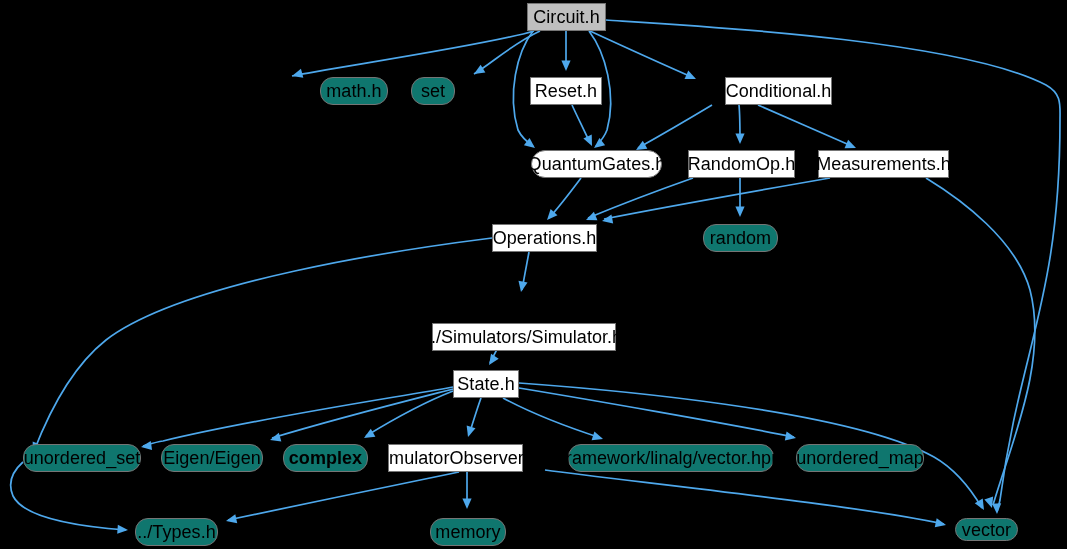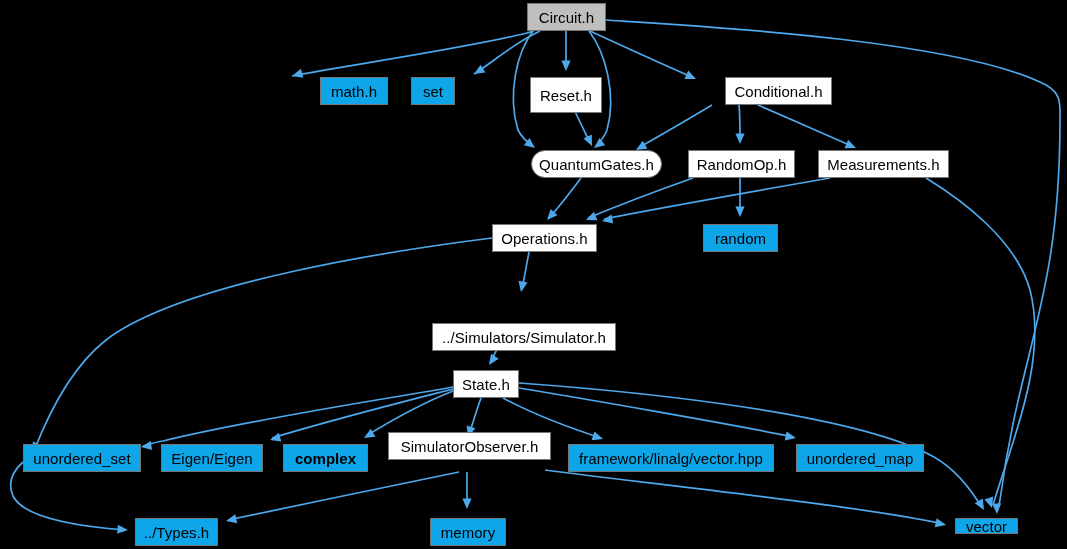--- a/index.html
+++ b/index.html
@@ -23,27 +23,27 @@
     height: 549px;
   }
   .node {
     position: absolute;
     box-sizing: border-box;
     display: flex;
     align-items: center;
     justify-content: center;
     border: 1px solid #757575;
     color: #000000;
-    font-size: 15px;
+    font-size: 18px;
     line-height: 1;
     white-space: nowrap;
     letter-spacing: 0.05px;
   }
   .node.fill-white { background: #ffffff; }
-  .node.fill-grey  { background: #0ea5e9; }
+  .node.fill-grey  { background: #0f766e; border-radius: 13px; }
   .node.fill-root  { background: #bfbfbf; }
   .edge-path {
     fill: none;
     stroke: #4ea8ec;
     stroke-width: 1.7px;
   }
   .edge-head {
     fill: #4ea8ec;
     stroke: none;
   }
@@ -117,21 +117,21 @@
   <div id="node-layer">
       <div class="node fill-root" style="left: 527px; top: 3px; width: 79px; height: 28px;">
         <span>Circuit.h</span>
       </div>
       <div class="node fill-grey" style="left: 320px; top: 77px; width: 68px; height: 28px;">
         <span>math.h</span>
       </div>
       <div class="node fill-grey" style="left: 411px; top: 77px; width: 44px; height: 28px;">
         <span>set</span>
       </div>
-      <div class="node fill-white" style="left: 530px; top: 77px; width: 72px; height: 36px;">
+      <div class="node fill-white" style="left: 530px; top: 77px; width: 72px; height: 28px;">
         <span>Reset.h</span>
       </div>
       <div class="node fill-white" style="left: 725px; top: 77px; width: 107px; height: 28px;">
         <span>Conditional.h</span>
       </div>
       <div class="node fill-white" style="left: 531px; top: 150px; width: 131px; height: 28px; border-radius: 14px;">
         <span>QuantumGates.h</span>
       </div>
       <div class="node fill-white" style="left: 688px; top: 150px; width: 107px; height: 28px;">
         <span>RandomOp.h</span>
@@ -153,32 +153,32 @@
       </div>
       <div class="node fill-grey" style="left: 23px; top: 444px; width: 118px; height: 28px;">
         <span>unordered_set</span>
       </div>
       <div class="node fill-grey" style="left: 161px; top: 444px; width: 102px; height: 28px;">
         <span>Eigen/Eigen</span>
       </div>
       <div class="node fill-grey" style="left: 283px; top: 444px; width: 85px; height: 28px; font-weight: bold;">
         <span>complex</span>
       </div>
-      <div class="node fill-white" style="left: 388px; top: 432px; width: 163px; height: 28px; justify-content: center;">
+      <div class="node fill-white" style="left: 388px; top: 444px; width: 135px; height: 28px; justify-content: center;">
         <span>SimulatorObserver.h</span>
       </div>
       <div class="node fill-grey" style="left: 568px; top: 444px; width: 206px; height: 28px; align-items: center;">
         <span>framework/linalg/vector.hpp</span>
       </div>
       <div class="node fill-grey" style="left: 796px; top: 444px; width: 128px; height: 28px;">
         <span>unordered_map</span>
       </div>
       <div class="node fill-grey" style="left: 135px; top: 518px; width: 83px; height: 28px;">
         <span>../Types.h</span>
       </div>
       <div class="node fill-grey" style="left: 430px; top: 518px; width: 76px; height: 28px;">
         <span>memory</span>
       </div>
-      <div class="node fill-grey" style="left: 955px; top: 518px; width: 63px; height: 16px;">
+      <div class="node fill-grey" style="left: 955px; top: 518px; width: 63px; height: 23px;">
         <span>vector</span>
       </div>
     </div>
 </div>
 
 </body></html>

